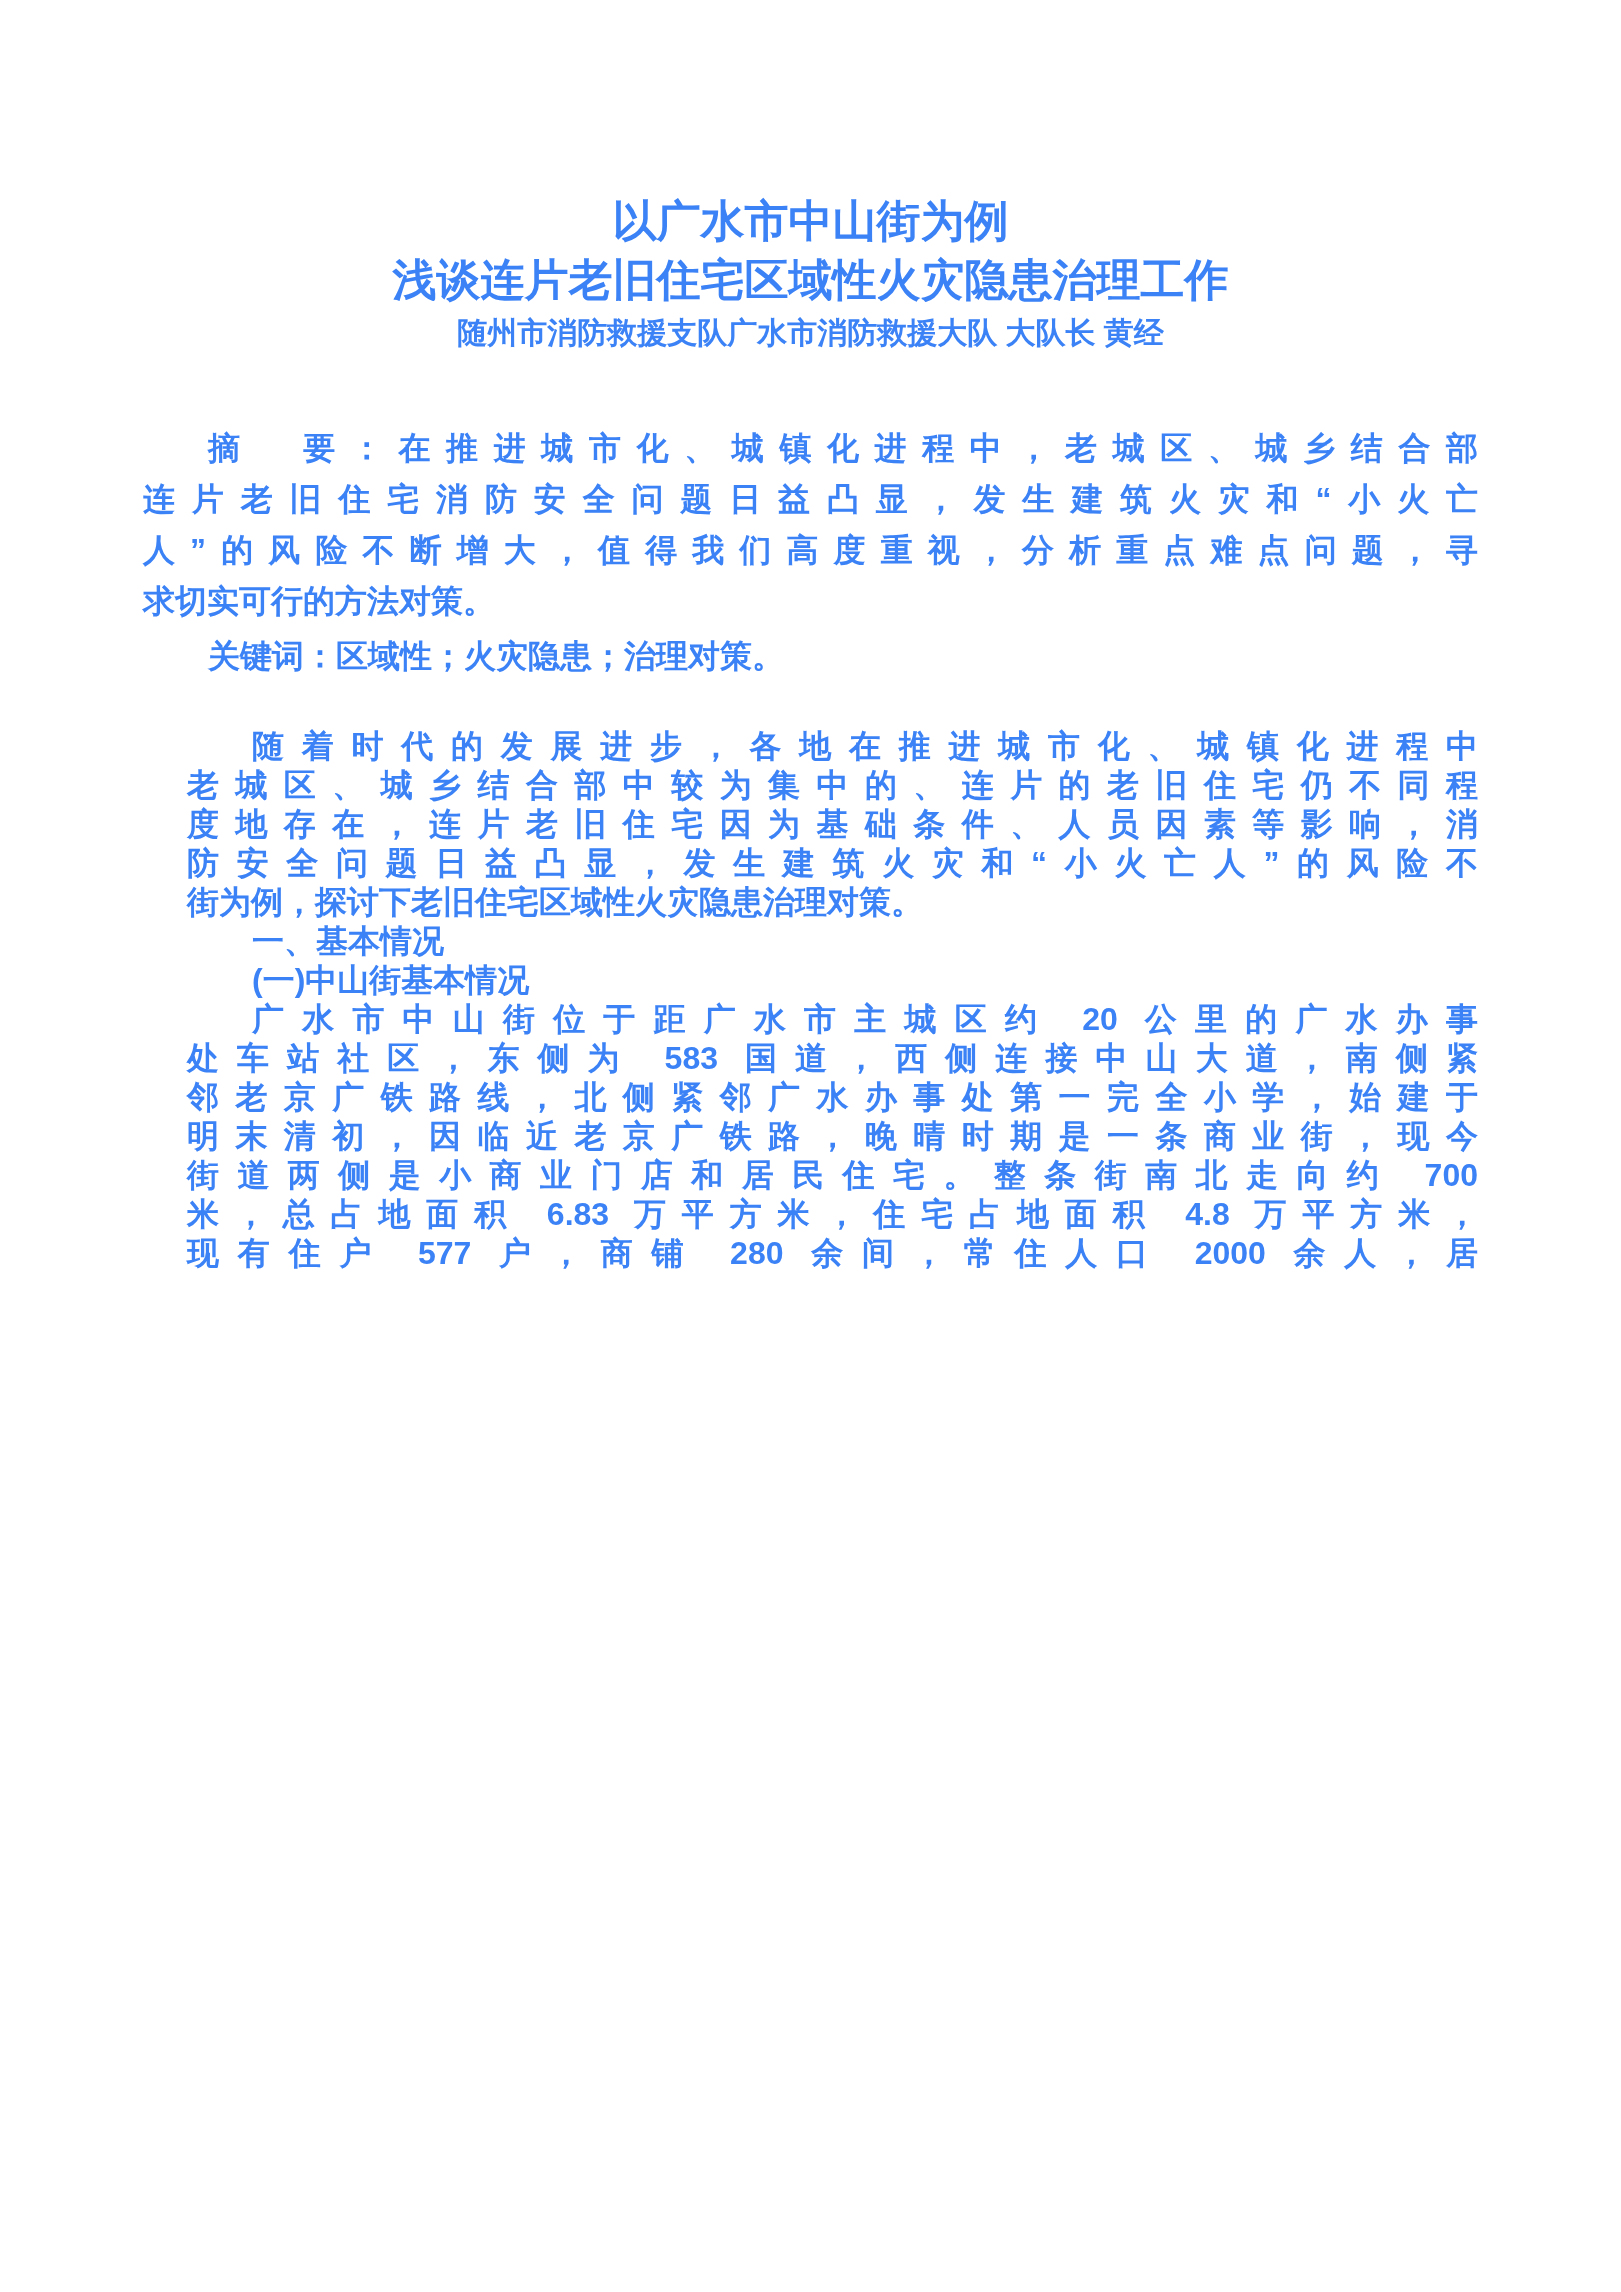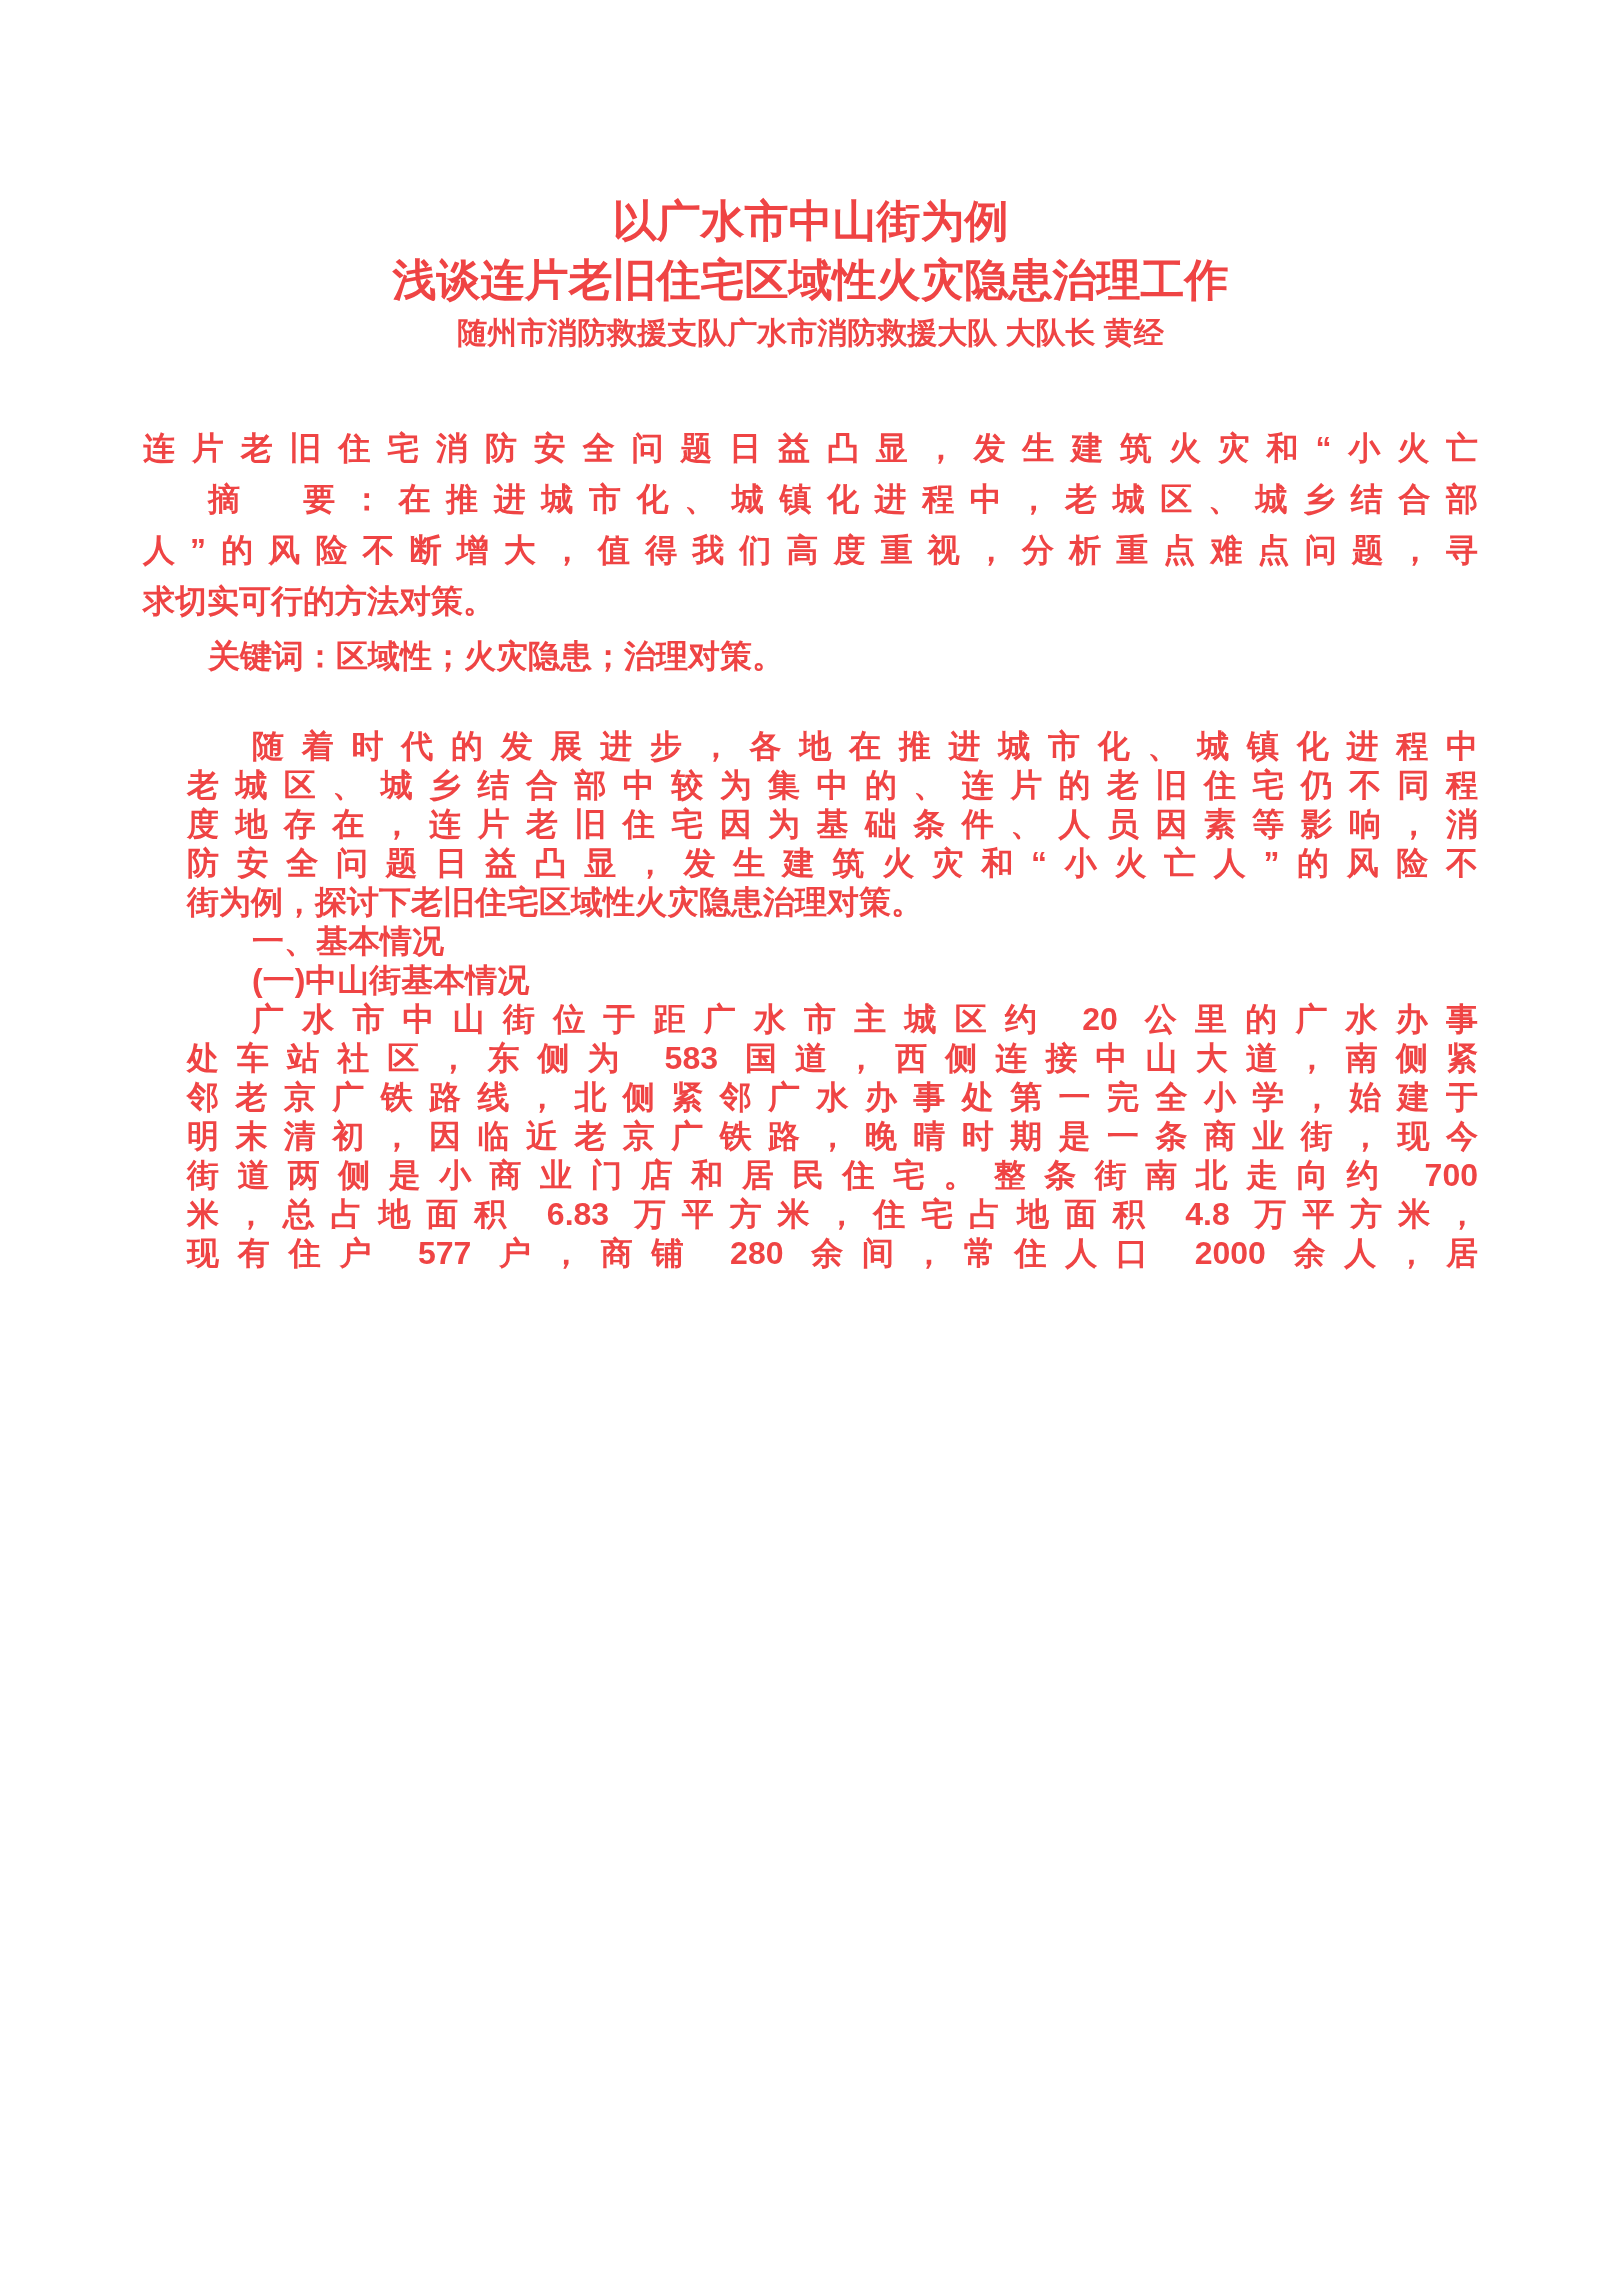--- a/index.html
+++ b/index.html
@@ -5,21 +5,21 @@
   html, body {
     margin: 0;
     padding: 0;
     background: #ffffff;
   }
   .page {
     position: relative;
     width: 1621px;
     height: 2293px;
     background: #ffffff;
-    color: #ef4444;
+    color: #3b82f6;
     font-family: "Liberation Sans", "DejaVu Sans", sans-serif;
     box-sizing: border-box;
     padding: 191px 143px 0 143px;
     overflow: hidden;
   }
   .title-block {
     text-align: center;
     font-size: 44px;
     line-height: 59px;
     font-weight: bold;
@@ -73,22 +73,22 @@
 <div class="page">
 
   <div class="title-block">
     <div>以广水市中山街为例</div>
     <div>浅谈连片老旧住宅区域性火灾隐患治理工作</div>
   </div>
 
   <div class="byline">随州市消防救援支队广水市消防救援大队 大队长 黄经</div>
 
   <div class="abstract-block">
+    <div class="line indent j">摘　要：在推进城市化、城镇化进程中，老城区、城乡结合部</div>
     <div class="line j">连片老旧住宅消防安全问题日益凸显，发生建筑火灾和“小火亡</div>
-    <div class="line indent j">摘　要：在推进城市化、城镇化进程中，老城区、城乡结合部</div>
     <div class="line j">人”的风险不断增大，值得我们高度重视，分析重点难点问题，寻</div>
     <div class="line last">求切实可行的方法对策。</div>
     <div class="keywords">关键词：区域性；火灾隐患；治理对策。</div>
   </div>
 
   <div class="body-block">
     <div class="line indent j">随着时代的发展进步，各地在推进城市化、城镇化进程中</div>
     <div class="line j">老城区、城乡结合部中较为集中的、连片的老旧住宅仍不同程</div>
     <div class="line j">度地存在，连片老旧住宅因为基础条件、人员因素等影响，消</div>
     <div class="line j">防安全问题日益凸显，发生建筑火灾和“小火亡人”的风险不</div>

